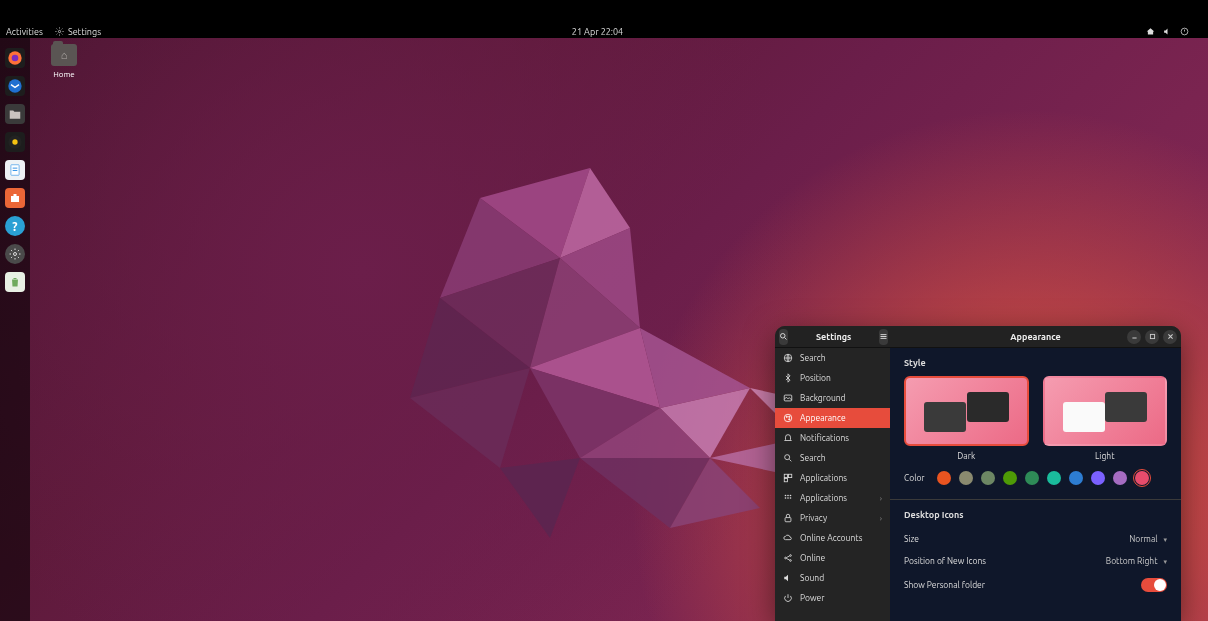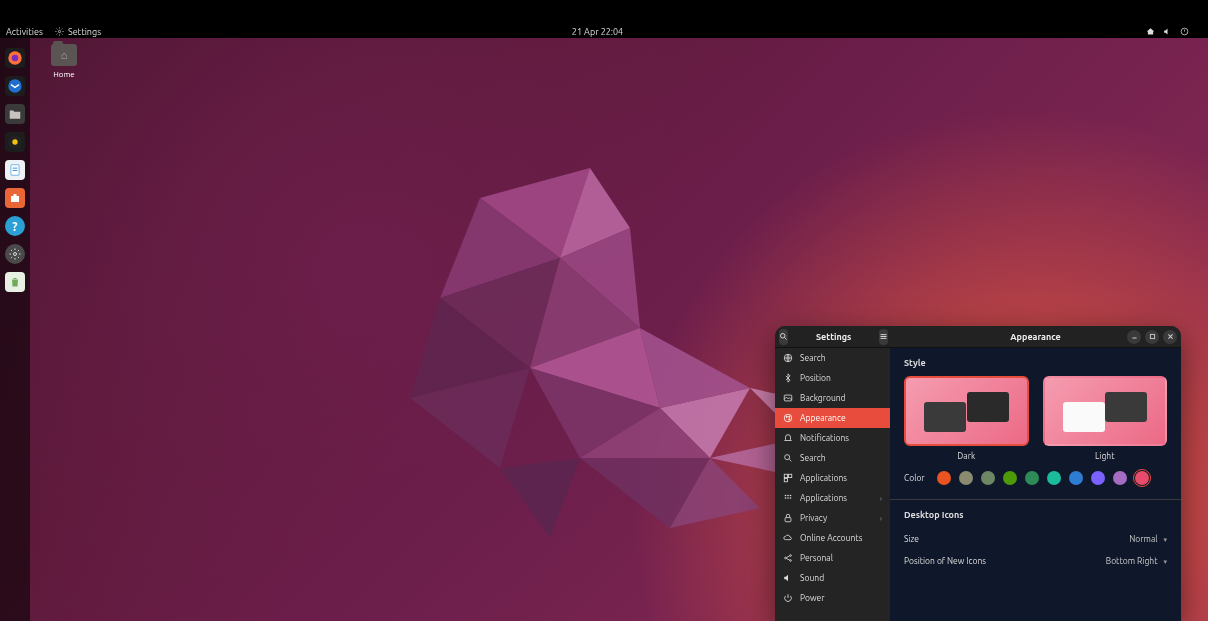--- a/index.html
+++ b/index.html
@@ -397,21 +397,21 @@
         </div>
         <div class="side-item">
           <span class="side-icon">
             <svg width="10" height="10" viewBox="0 0 24 24" fill="none" stroke="currentColor" stroke-width="2">
               <circle cx="6" cy="12" r="2"></circle>
               <circle cx="18" cy="6" r="2"></circle>
               <circle cx="18" cy="18" r="2"></circle>
               <path d="M8 11l8-4M8 13l8 4"></path>
             </svg>
           </span>
-          <span>Personal</span>
+          <span>Online</span>
         </div>
         <div class="side-item">
           <span class="side-icon">
             <svg width="10" height="10" viewBox="0 0 24 24" fill="currentColor">
               <path d="M3 9v6h4l5 5V4L7 9H3z"></path>
             </svg>
           </span>
           <span>Sound</span>
         </div>
         <div class="side-item">
@@ -473,15 +473,19 @@
       </div>
 
       <div class="setting-row">
         <span>Position of New Icons</span>
         <span class="select">
           <span>Bottom Right</span>
           <span class="chev-down">▾</span>
         </span>
       </div>
 
+      <div class="setting-row">
+        <span>Show Personal folder</span>
+        <span class="toggle"></span>
+      </div>
     </div>
   </div>
 </div>
 
 </body></html>

